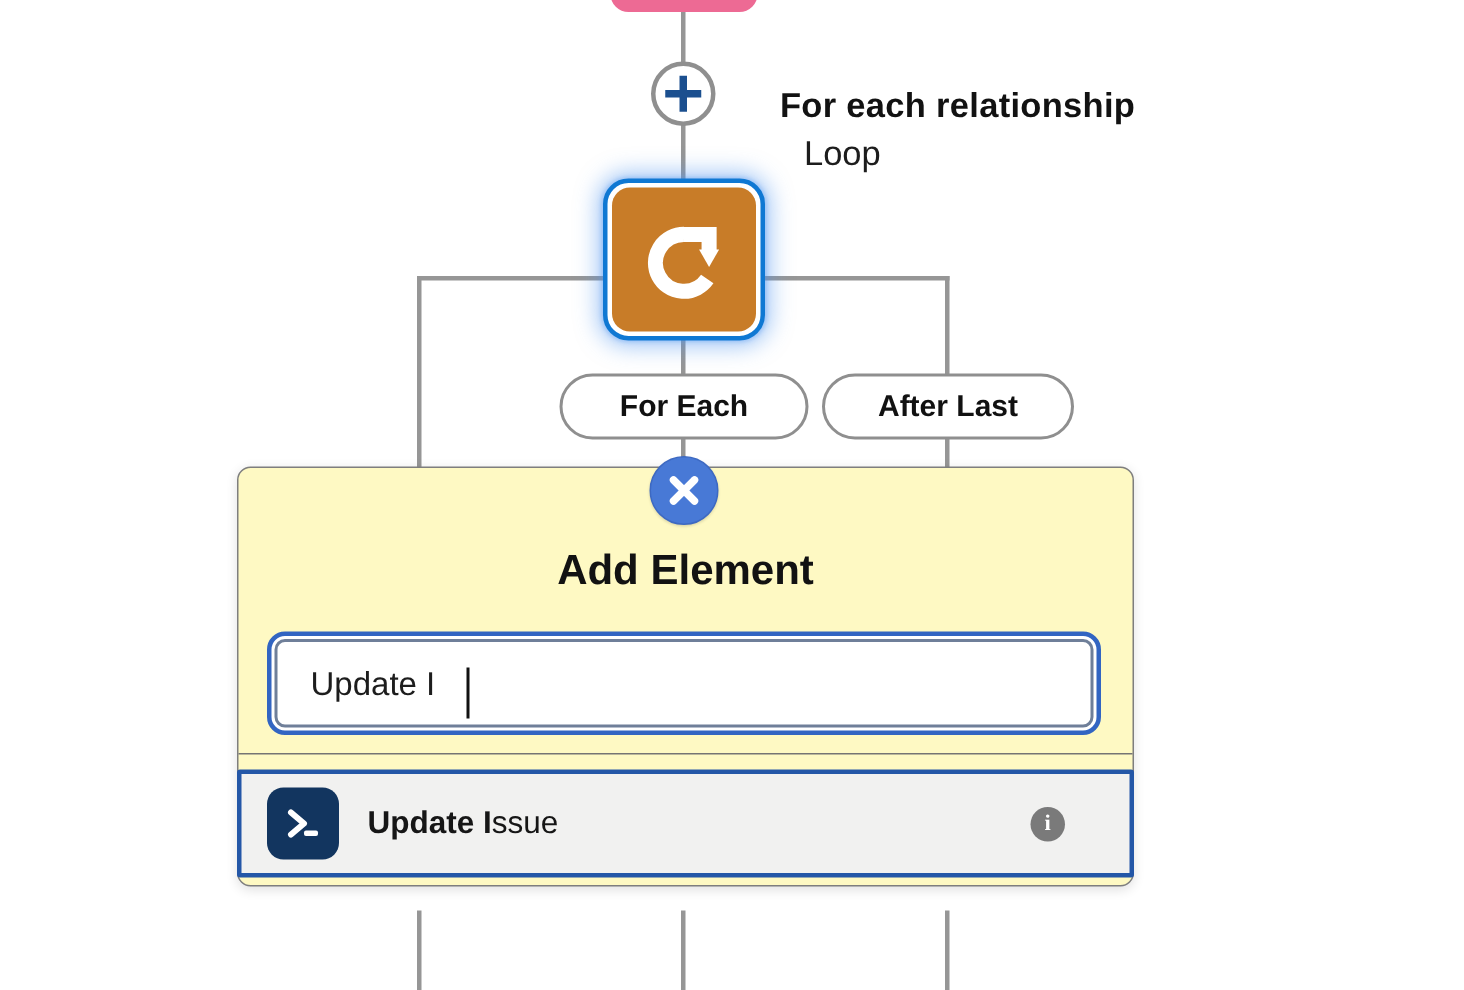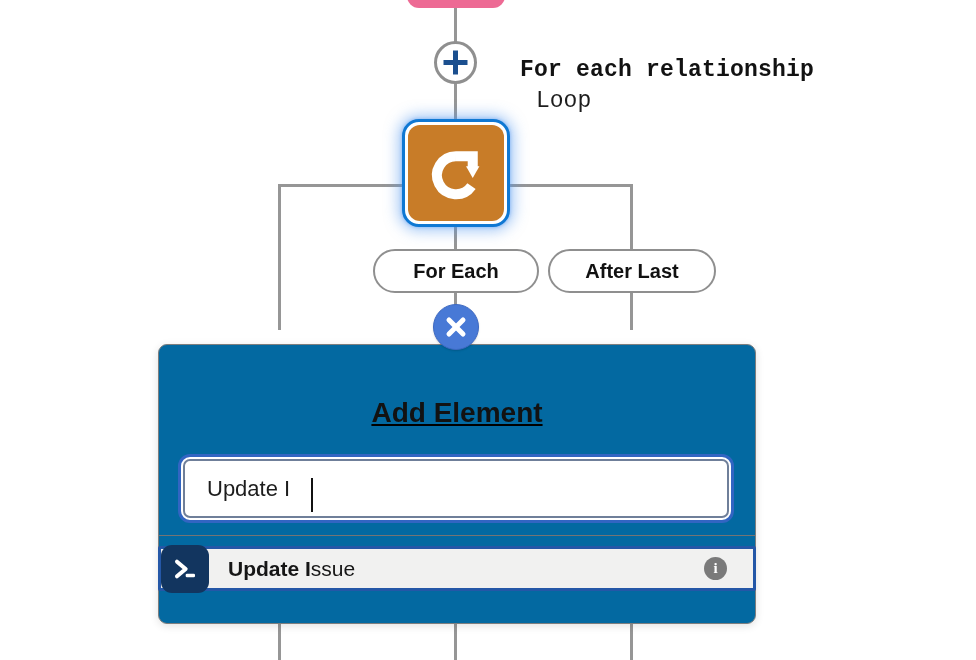--- a/index.html
+++ b/index.html
@@ -21,21 +21,21 @@
 
   
   .plus-circle {
     position:absolute; left:434px; top:41px; width:43px; height:43px;
     background:#ffffff; border:3px solid #8F8F8F; border-radius:50%;
     display:flex; align-items:center; justify-content:center; z-index:2;
     cursor:pointer;
   }
 
   
-  .node-label { position:absolute; left:520px; top:57px; z-index:2;font-family:Liberation Mono, monospace; }
+  .node-label { position:absolute; left:520px; top:57px; z-index:2; }
   .node-label .t1 { font-size:23px; font-weight:bold; color:#121212; letter-spacing:.2px; }
   .node-label .t2 { font-size:23px; color:#1d1d1d; margin-top:5px;margin-left:16px; }
 
   
   .loop-node {
     position:absolute; left:402px; top:119px; z-index:2;
     border:3px solid #0F78D3; border-radius:17px; background:#ffffff; padding:3px;
     box-shadow:0 0 14px 4px rgba(80,150,240,.50), 0 0 3px 1px rgba(80,150,240,.35);
     cursor:pointer;
   }
@@ -49,24 +49,23 @@
     position:absolute; top:249px; height:44px; background:#ffffff;
     border:2px solid #8F8F8F; border-radius:22px; z-index:2;
     display:flex; align-items:center; justify-content:center;
     font-size:20px; font-weight:bold; color:#111; cursor:pointer;
   }
   .pill.for-each  { left:373px; width:166px; }
   .pill.after-last{ left:548px; width:168px; }
 
   
   .popup {
-    position:absolute; left:158px; top:344px; width:598px; height:280px;
-    background:#0369a1; border:1.5px solid #7E7E7E; border-radius:9px; z-index:3;
+    position:absolute; left:158px; top:311px; width:598px; height:280px;
+    background:#fef9c3; border:1.5px solid #7E7E7E; border-radius:9px; z-index:3;
     box-shadow:0 2px 8px rgba(0,0,0,.12);
-    text-decoration:underline;
   }
   .popup-title {
     margin-top:52px; text-align:center; font-size:28px; font-weight:bold; color:#121212;
   }
   .search-wrap {
     position:absolute; left:19px; top:109px; width:556px; height:69px;
     border:3px solid #3265C2; border-radius:12px; background:#ffffff;
   }
   .search-inner {
     position:absolute; left:2px; right:2px; top:2px; bottom:2px;
@@ -78,23 +77,23 @@
     font-family:"Liberation Sans", sans-serif; font-size:22px; color:#1d1d1d;
     padding-left:22px; caret-color:#111;
   }
   .caret {
     position:absolute; left:126px; top:17px; width:2px; height:34px; background:#111;
   }
   .listbox-divider {
     position:absolute; left:0; right:0; top:190px; height:1px; background:#747474;
   }
   .result-row {
-    position:absolute; left:-1px; right:-1px; top:201px; height:45px;
+    position:absolute; left:-1px; right:-1px; top:201px; height:72px;
     background:#F1F1F0; border:3px solid #2457A7; border-radius:2px;
-    display:flex; align-items:center; padding:0 0; cursor:pointer;
+    display:flex; align-items:center; padding:0 17px; cursor:pointer;
   }
   .apex-icon {
     width:48px; height:48px; background:#12355F; border-radius:11px;
     display:flex; align-items:center; justify-content:center; flex:0 0 auto;
   }
   .result-label { margin-left:19px; font-size:21px; color:#161616; white-space:pre; }
   .result-label .match { font-weight:bold; }
   .info-icon {
     margin-left:auto; margin-right:26px; width:23px; height:23px; border-radius:50%;
     background:#7A7A7A; color:#fff; display:flex; align-items:center; justify-content:center;

